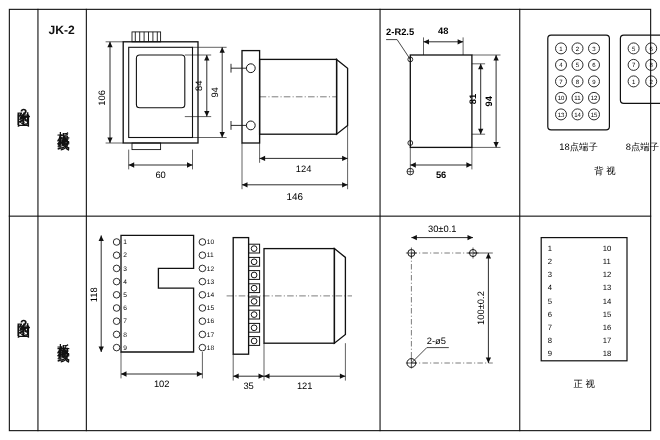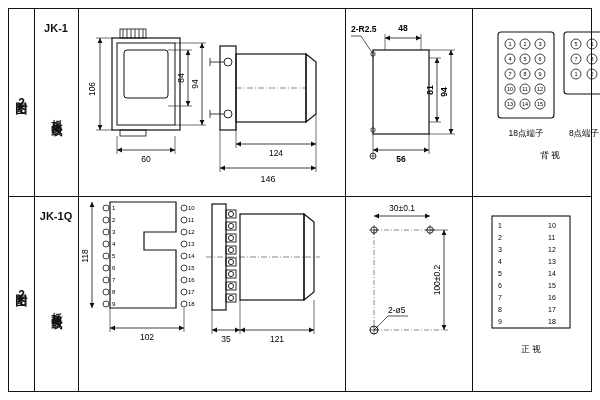--- a/index.html
+++ b/index.html
@@ -39,21 +39,21 @@
 
   <div class="vline" style="left:34px;"></div>
   <div class="vline" style="left:78px;"></div>
   <div class="vline" style="left:345px;"></div>
   <div class="vline" style="left:472px;"></div>
 
   <div class="hline" style="top:196px;"></div>
 
   <div class="cell-label vert title-v" style="left:8px;top:8px;width:26px;height:188px;">附图2</div>
 
-  <div class="cell-label" style="left:34px;top:18px;width:44px;height:22px;font-size:11px;">JK-1</div>
+  <div class="cell-label" style="left:34px;top:18px;width:44px;height:22px;font-size:11px;">JK-2</div>
 
   <div class="cell-label vert" style="left:34px;top:44px;width:44px;height:140px;font-size:11px;">板后接线</div>
 
   <div style="position:absolute;left:80px;top:10px;width:264px;height:237px;">
     <svg width="264" height="185" viewBox="0 0 264 185">
 
       <rect x="32" y="28" width="68" height="92" fill="none" stroke="#111" stroke-width="1.2"></rect>
       <rect x="37" y="33" width="58" height="82" fill="none" stroke="#111" stroke-width="1"></rect>
       <rect x="44" y="40" width="44" height="48" rx="3" fill="none" stroke="#111" stroke-width="1"></rect>
 
@@ -230,25 +230,24 @@
       </g>
 
       <text class="cn" x="34" y="118" text-anchor="middle">18点端子</text>
       <text class="cn" x="92" y="118" text-anchor="middle">8点端子</text>
       <text class="cn" x="58" y="140" text-anchor="middle">背  视</text>
     </svg>
   </div>
 
   <div class="cell-label vert title-v" style="left:8px;top:198px;width:26px;height:192px;">附图2</div>
 
-  <div class="cell-label" style="left:34px;top:206px;width:44px;height:22px;font-size:11px;">JK-1Q</div>
 
   <div class="cell-label vert" style="left:34px;top:232px;width:44px;height:150px;font-size:11px;">板前接线</div>
 
-  <div style="position:absolute;left:80px;top:188px;width:264px;height:190px;">
+  <div style="position:absolute;left:80px;top:200px;width:264px;height:190px;">
     <svg width="264" height="190" viewBox="0 0 264 190">
 
       <path d="M30 14 L96 14 L96 44 L64 44 L64 62 L96 62 L96 120 L30 120 Z" fill="none" stroke="#111" stroke-width="1.2"></path>
 
       <g stroke="#111" stroke-width="0.8" fill="none">
         <circle cx="26" cy="20" r="3"></circle>
         <circle cx="26" cy="32" r="3"></circle>
         <circle cx="26" cy="44" r="3"></circle>
         <circle cx="26" cy="56" r="3"></circle>
         <circle cx="26" cy="68" r="3"></circle>

